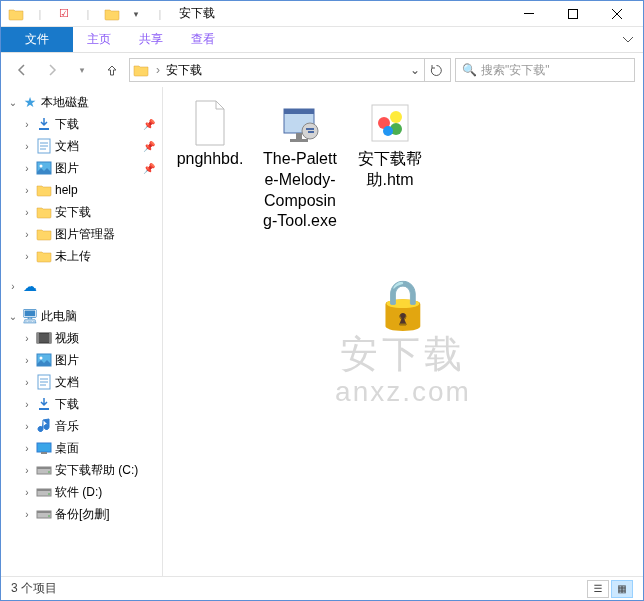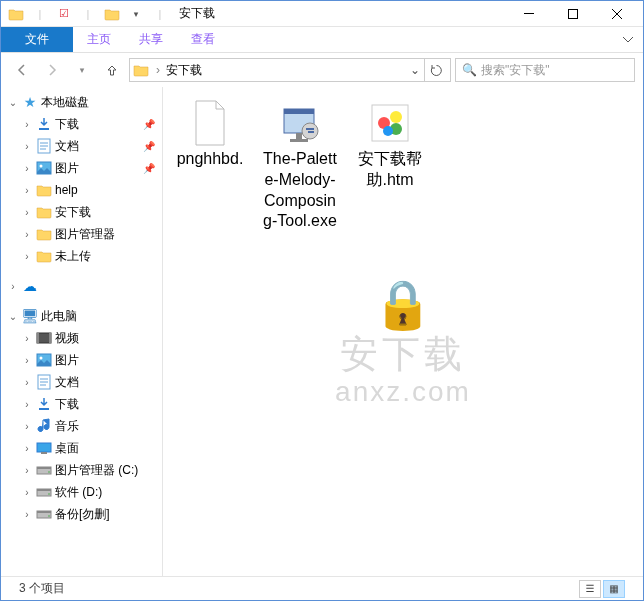--- a/index.html
+++ b/index.html
@@ -46,21 +46,21 @@
 .items { display: flex; gap: 12px; align-items: flex-start; }
 .file-item { width: 78px; display: flex; flex-direction: column; align-items: center; text-align: center; font-size: 16px; cursor: pointer; padding: 4px 2px; }
 .file-icon-wrap { width: 48px; height: 48px; display: flex; align-items: center; justify-content: center; margin-bottom: 2px; }
 .file-label { line-height: 1.3; word-break: break-all; }
 
 .watermark { position: absolute; top: 50%; left: 50%; transform: translate(-50%, -40%); color: #d8d8d8; text-align: center; pointer-events: none; }
 .watermark .wm-icon { font-size: 48px; line-height: 1; }
 .watermark .wm-text { font-size: 38px; font-weight: 500; letter-spacing: 4px; }
 .watermark .wm-sub { font-size: 28px; letter-spacing: 2px; margin-top: -4px; }
 
-.statusbar { height: 24px; border-top: 1px solid #e5e5e5; display: flex; align-items: center; padding: 0 18px; font-size: 12px; color: #444; }
+.statusbar { height: 24px; border-top: 1px solid #e5e5e5; display: flex; align-items: center; padding: 0 10px; font-size: 12px; color: #444; }
 .statusbar .views { margin-left: auto; display: flex; gap: 2px; }
 .view-btn { width: 22px; height: 18px; border: 1px solid #ccc; display: flex; align-items: center; justify-content: center; font-size: 10px; }
 .view-btn.active { background: #cce8ff; border-color: #99d1ff; }
 
 
 .folder-svg { width: 16px; height: 14px; }
 .star-blue { color: #40a0e0; }
 </style>
 </head>
 <body>
@@ -308,21 +308,21 @@
         </div>
         <div class="tree-item tree-indent1">
           <span class="tree-expander">›</span>
     <span class="tree-icon">
             <svg width="16" height="12">
               <rect x="1" y="3" width="14" height="7" fill="#bfbfbf" stroke="#888"></rect>
               <rect x="1" y="3" width="14" height="2" fill="#888"></rect>
               <circle cx="13" cy="8" r="0.8" fill="#4a4"></circle>
             </svg>
           </span>
-    <span class="tree-label">图片管理器 (C:)</span>
+    <span class="tree-label">安下载帮助 (C:)</span>
         </div>
         <div class="tree-item tree-indent1">
           <span class="tree-expander">›</span>
     <span class="tree-icon">
             <svg width="16" height="12">
               <rect x="1" y="3" width="14" height="7" fill="#bfbfbf" stroke="#888"></rect>
               <rect x="1" y="3" width="14" height="2" fill="#888"></rect>
               <circle cx="13" cy="8" r="0.8" fill="#4a4"></circle>
             </svg>
           </span>

